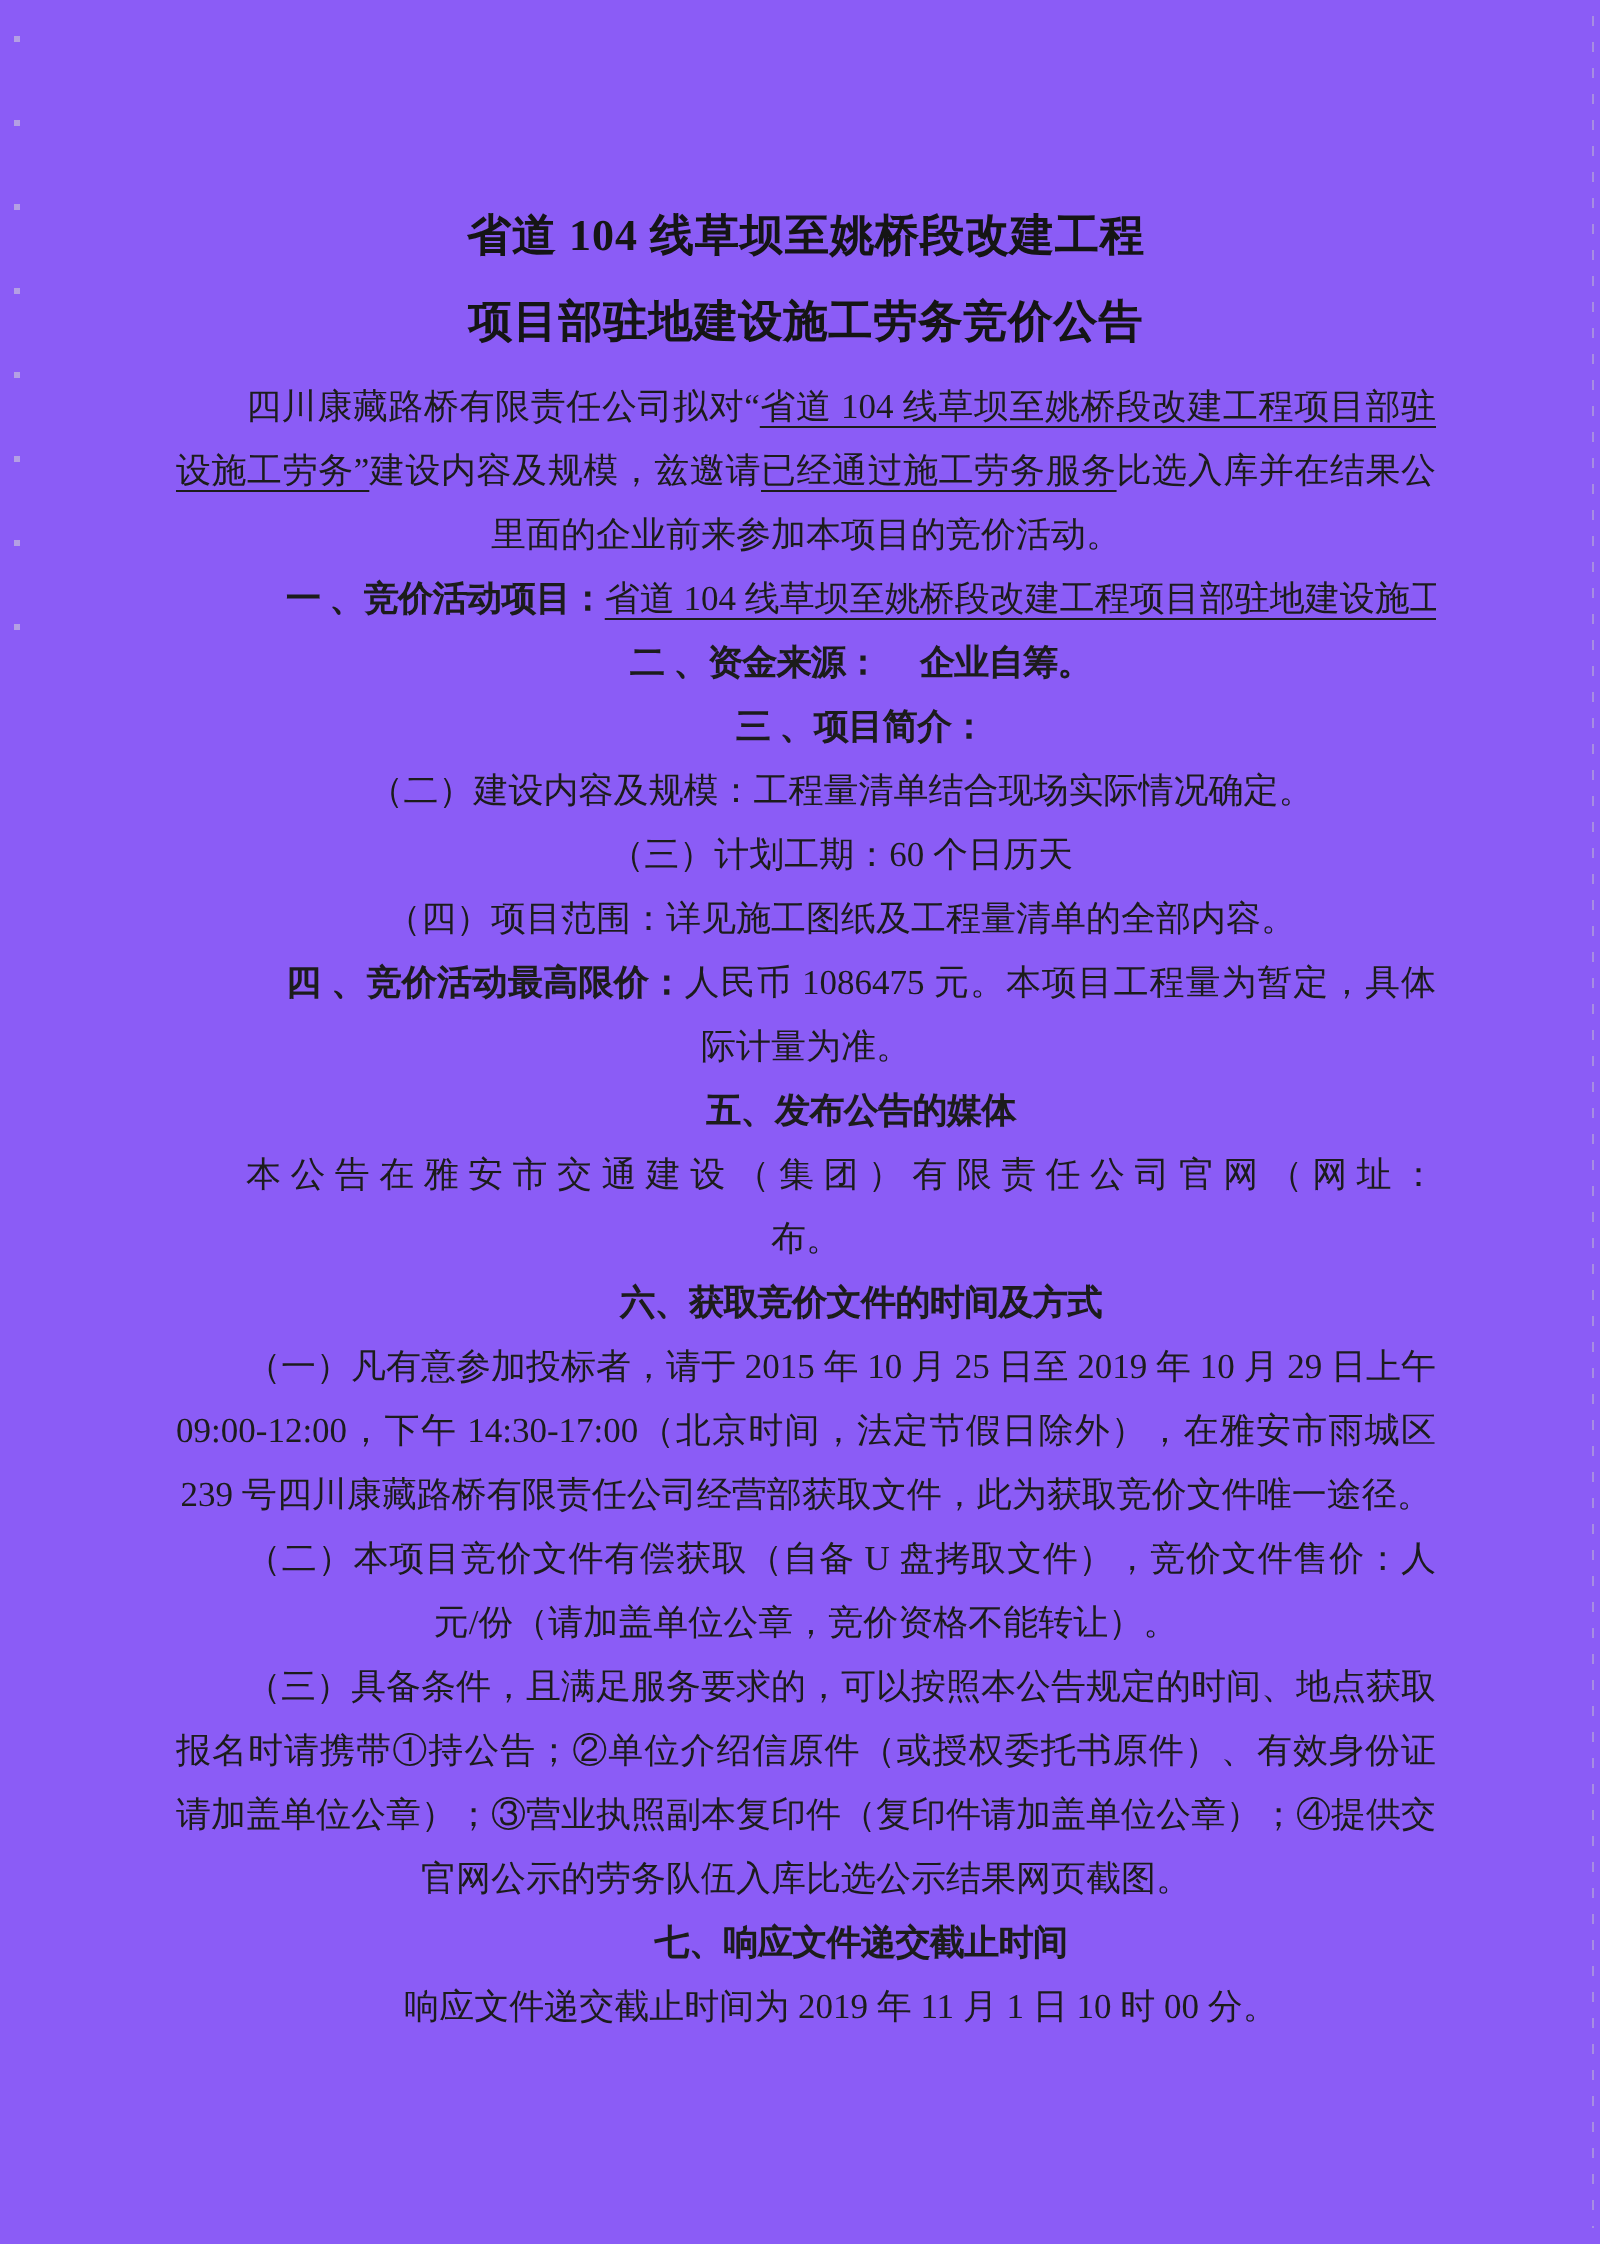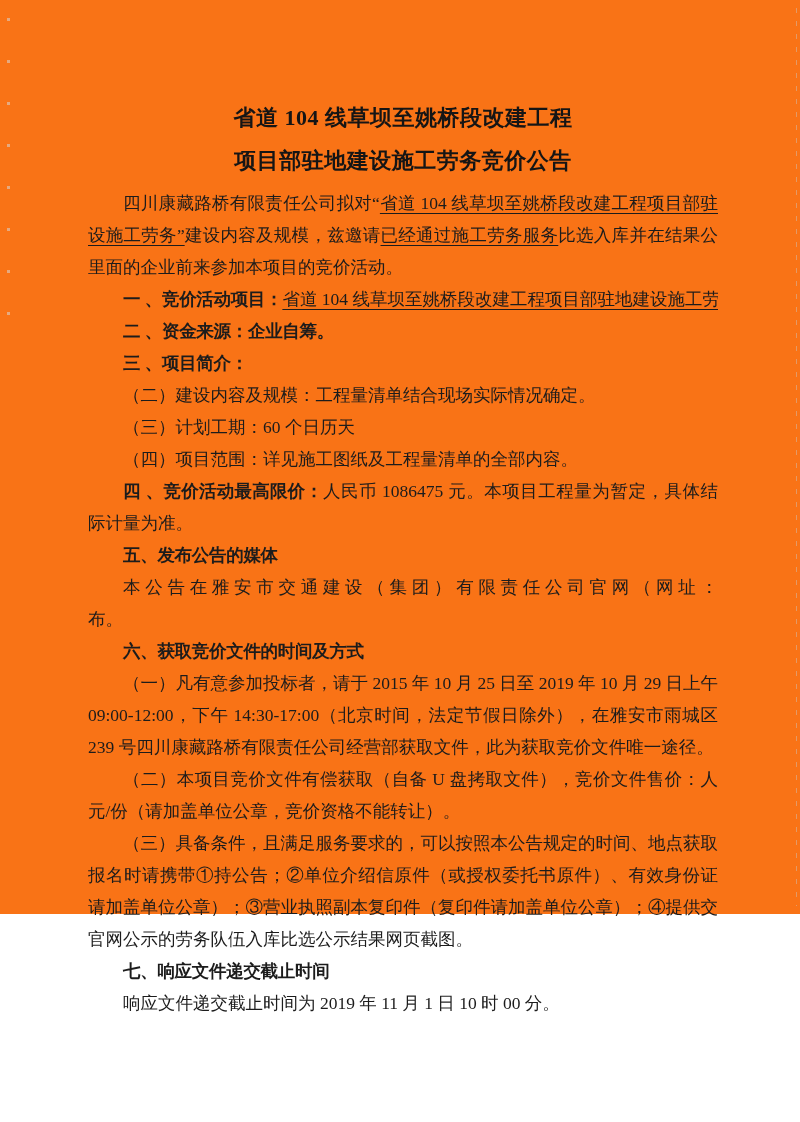--- a/index.html
+++ b/index.html
@@ -3,21 +3,21 @@
 <meta charset="utf-8">
 <style>
   html, body { margin: 0; padding: 0; }
   body {
     width: 800px; height: 1122px;
     background: #ffffff;
     font-family: "Liberation Serif", serif;
     color: #1c1c1c;
     overflow: hidden;
   }
-  .page { position: relative; width: 800px; height: 914px; background: #f97316; }
+  .page { position: relative; width: 800px; height: 1122px; background: #8b5cf6; }
   .scan-edge-right {
     position: absolute; right: 3px; top: 8px; bottom: 8px; width: 1px;
     background: repeating-linear-gradient(to bottom, #c9c9c9 0 5px, transparent 5px 13px);
     opacity: .45;
   }
   .scan-edge-left {
     position: absolute; left: 7px; top: 18px; width: 3px; height: 300px;
     background: repeating-linear-gradient(to bottom, #d6d6d6 0 3px, transparent 3px 42px);
     opacity: .55;
   }
@@ -31,32 +31,34 @@
     color: #151515;
     letter-spacing: .5px;
   }
   .docbody { margin-top: 5px; }
   .ln {
     font-size: 17.5px;
     line-height: 32px;
     height: 32px;
     overflow: hidden;
     white-space: nowrap;
+    text-align: center;
   }
   .ind { text-indent: 35px; }
   .fill {
     white-space: normal;
     text-align: justify;
     text-align-last: justify;
     text-justify: inter-character;
   }
   .b {
     font-family: "Liberation Sans", sans-serif;
     font-weight: 700;
     letter-spacing: -0.3px;
+    margin-left: 20px;
   }
   .u {
     text-decoration: underline;
     text-underline-offset: 4px;
     text-decoration-thickness: 1px;
   }
 </style>
 </head>
 <body>
 

